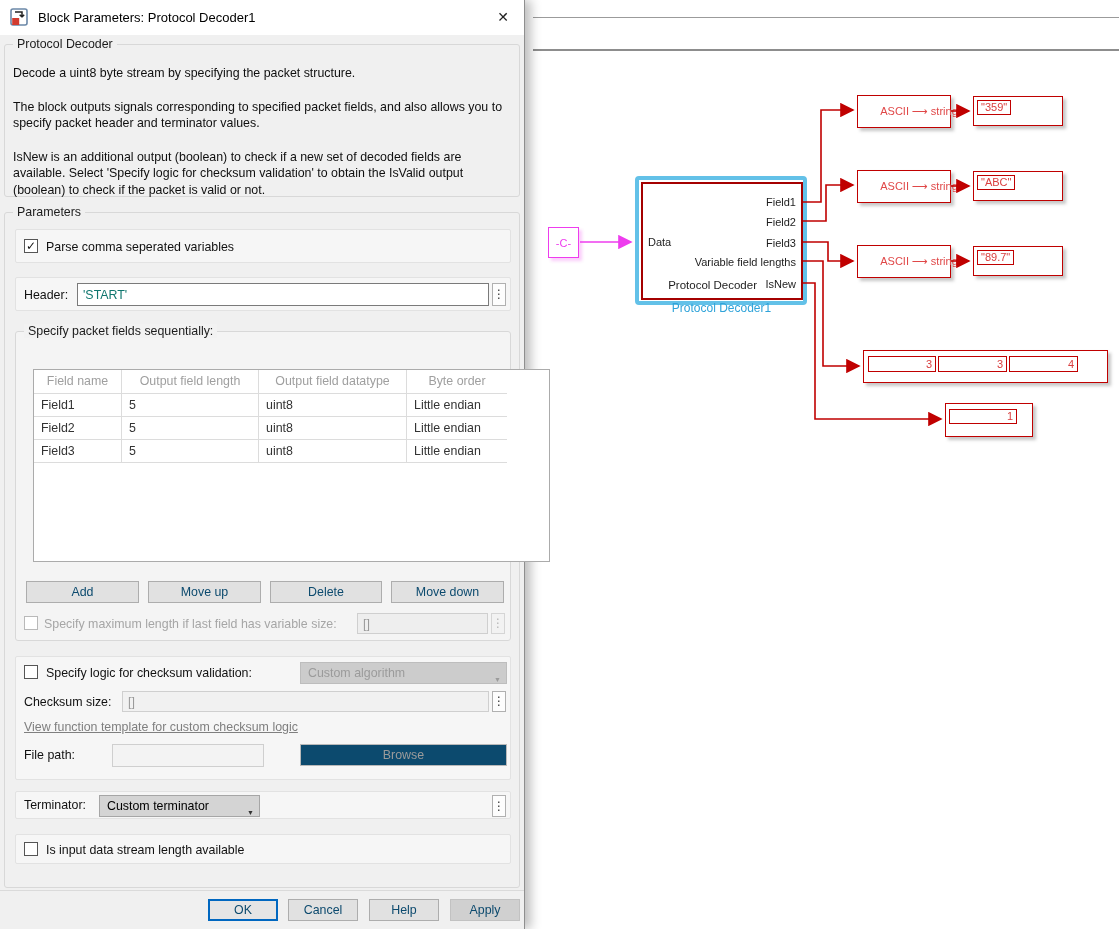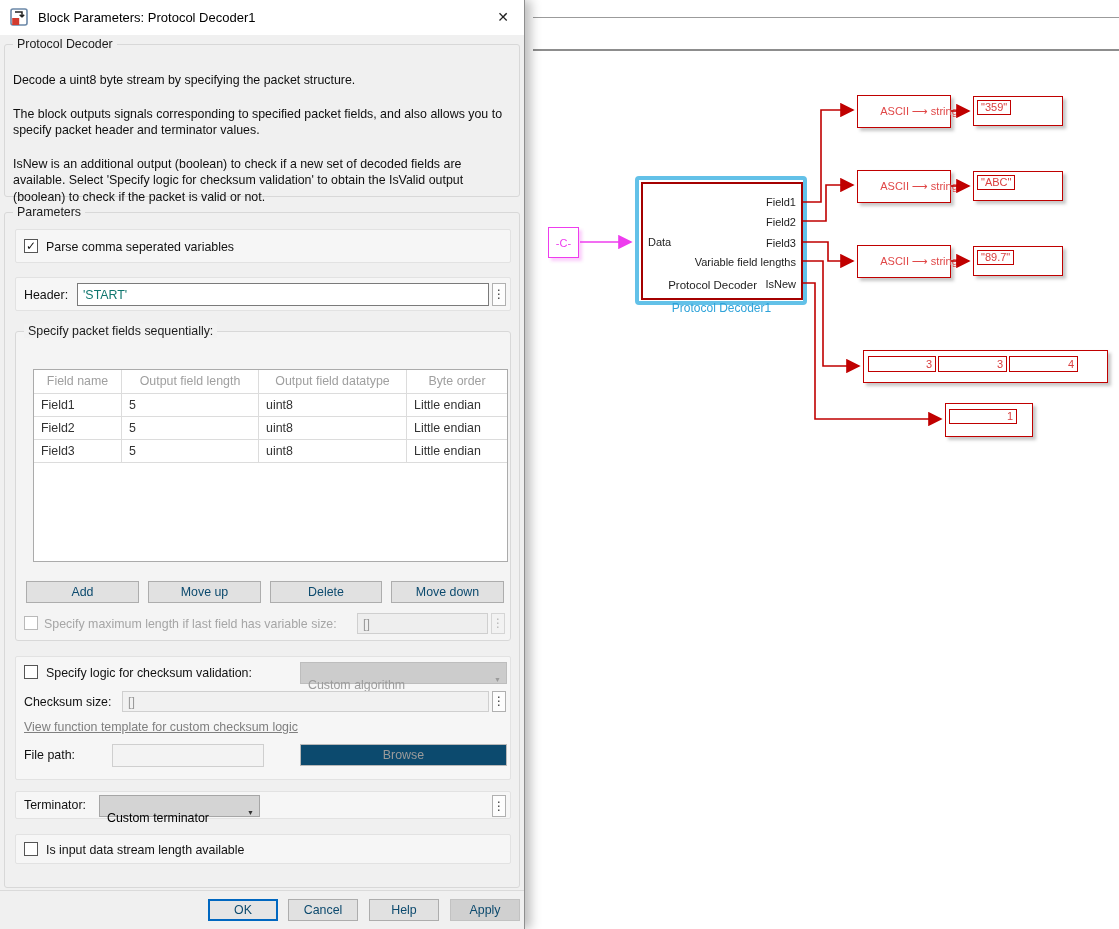--- a/index.html
+++ b/index.html
@@ -52,21 +52,21 @@
     border-right:1px solid #8f8f8f; box-shadow:6px 0 10px rgba(0,0,0,0.25); z-index:10; }
   #titlebar { position:absolute; left:0; top:0; width:100%; height:35px; background:#fff; }
   #titlebar .ttext { position:absolute; left:38px; top:10px; font-size:13px; color:#000; }
   #close-btn { position:absolute; right:0; top:0; width:42px; height:34px; display:flex; align-items:center;
     justify-content:center; font-size:14px; color:#222; cursor:pointer; }
 
   .group { position:absolute; border:1px solid #d8d8d8; border-radius:3px; }
   .group-label { position:absolute; top:-8px; left:8px; background:#f0f0f0; padding:0 4px; font-size:12.4px; color:#1c1c1c; white-space:nowrap; }
   .panel { position:absolute; background:#f6f6f6; border:1px solid #e2e2e2; border-radius:2px; }
 
-  .desc p { margin:12px 0 17px 0; line-height:16.5px; color:#0f0f0f; }
+  .desc p { margin:5px 0 17px 0; line-height:16.5px; color:#0f0f0f; }
 
   .cb { display:inline-block; width:14px; height:14px; background:#fff; border:1px solid #555;
     vertical-align:middle; text-align:center; line-height:12px; font-size:12px; color:#111; }
   .cb.dis { border-color:#b9b9b9; }
   .lbl { font-size:12.4px; color:#111; white-space:nowrap; }
   .lbl.dis { color:#a6a6a6; }
 
   input.txt { position:absolute; height:23px; border:1px solid #7a7a7a; background:#fff; font-size:12.4px;
     padding:0 5px; font-family:inherit; color:#0f766e; }
   input.txt.dis { border:1px solid #cfcfcf; background:#eeeeee; color:#9a9a9a; }
@@ -80,21 +80,21 @@
     border-bottom:1px solid #dcdcdc; font-size:12.4px; color:#333; overflow:hidden; white-space:nowrap; }
   .tcell:last-child { border-right:none; }
   .thead .tcell { height:24px; line-height:23px; color:#9f9f9f; text-align:center; padding-left:0; }
 
   .btn { position:absolute; height:22px; background:#e1e1e1; border:1px solid #adadad; font-size:12.4px;
     color:#0c4a6e; text-align:center; line-height:20px; cursor:pointer; }
   .btn.dis { color:#9b9b9b; background:#0c4a6e; border-color:#b9b9b9; }
   .btn.default { border:1px solid #0067c0; box-shadow:inset 0 0 0 1px #0067c0; background:#e5e5e5; }
 
   .select { position:absolute; height:22px; background:#d4d4d4; border:1px solid #a6a6a6; font-size:12.4px;
-    color:#000; line-height:20px; padding:12px 18px 0 7px; cursor:pointer; white-space:nowrap; }
+    color:#000; line-height:20px; padding:0 18px 0 7px; cursor:pointer; white-space:nowrap; }
   .select .arr { position:absolute; right:5px; top:7px; font-size:7px; color:#333; }
   .select.dis { color:#9b9b9b; background:#cccccc; border-color:#bdbdbd; }
   .select.dis .arr { color:#9b9b9b; }
 
   .link { font-size:12.4px; color:#7f7f7f; text-decoration:underline; cursor:pointer; white-space:nowrap; }
   .footer-sep { position:absolute; left:0; top:890px; width:100%; height:1px; background:#dadada; }
 </style>
 </head>
 <body>
 
@@ -202,21 +202,21 @@
 
     <div class="panel" style="left:10px; top:64px; width:496px; height:34px;">
       <span class="lbl abs" style="left:8px; top:10px;">Header:</span>
       <input class="txt" style="left: 61px; top: 5px; width: 412px;" readonly="" value="'START'">
       <div class="dots" style="left:476px; top:5px;"><span>⋮</span></div>
     </div>
 
     <div class="group" style="left:10px; top:118px; width:496px; height:310px; background:#f4f4f4;">
       <span class="group-label" style="background:#f2f2f2;">Specify packet fields sequentially:</span>
 
-      <div class="ptable" style="left:17px; top:37px; width:475px; height:193px;">
+      <div class="ptable" style="left:17px; top:37px; width:517px; height:193px;">
         <div class="trow thead">
           <div class="tcell">Field name</div>
           <div class="tcell">Output field length</div>
           <div class="tcell">Output field datatype</div>
           <div class="tcell">Byte order</div>
         </div>
         <div class="trow">
           <div class="tcell">Field1</div>
           <div class="tcell">5</div>
           <div class="tcell">uint8</div>

